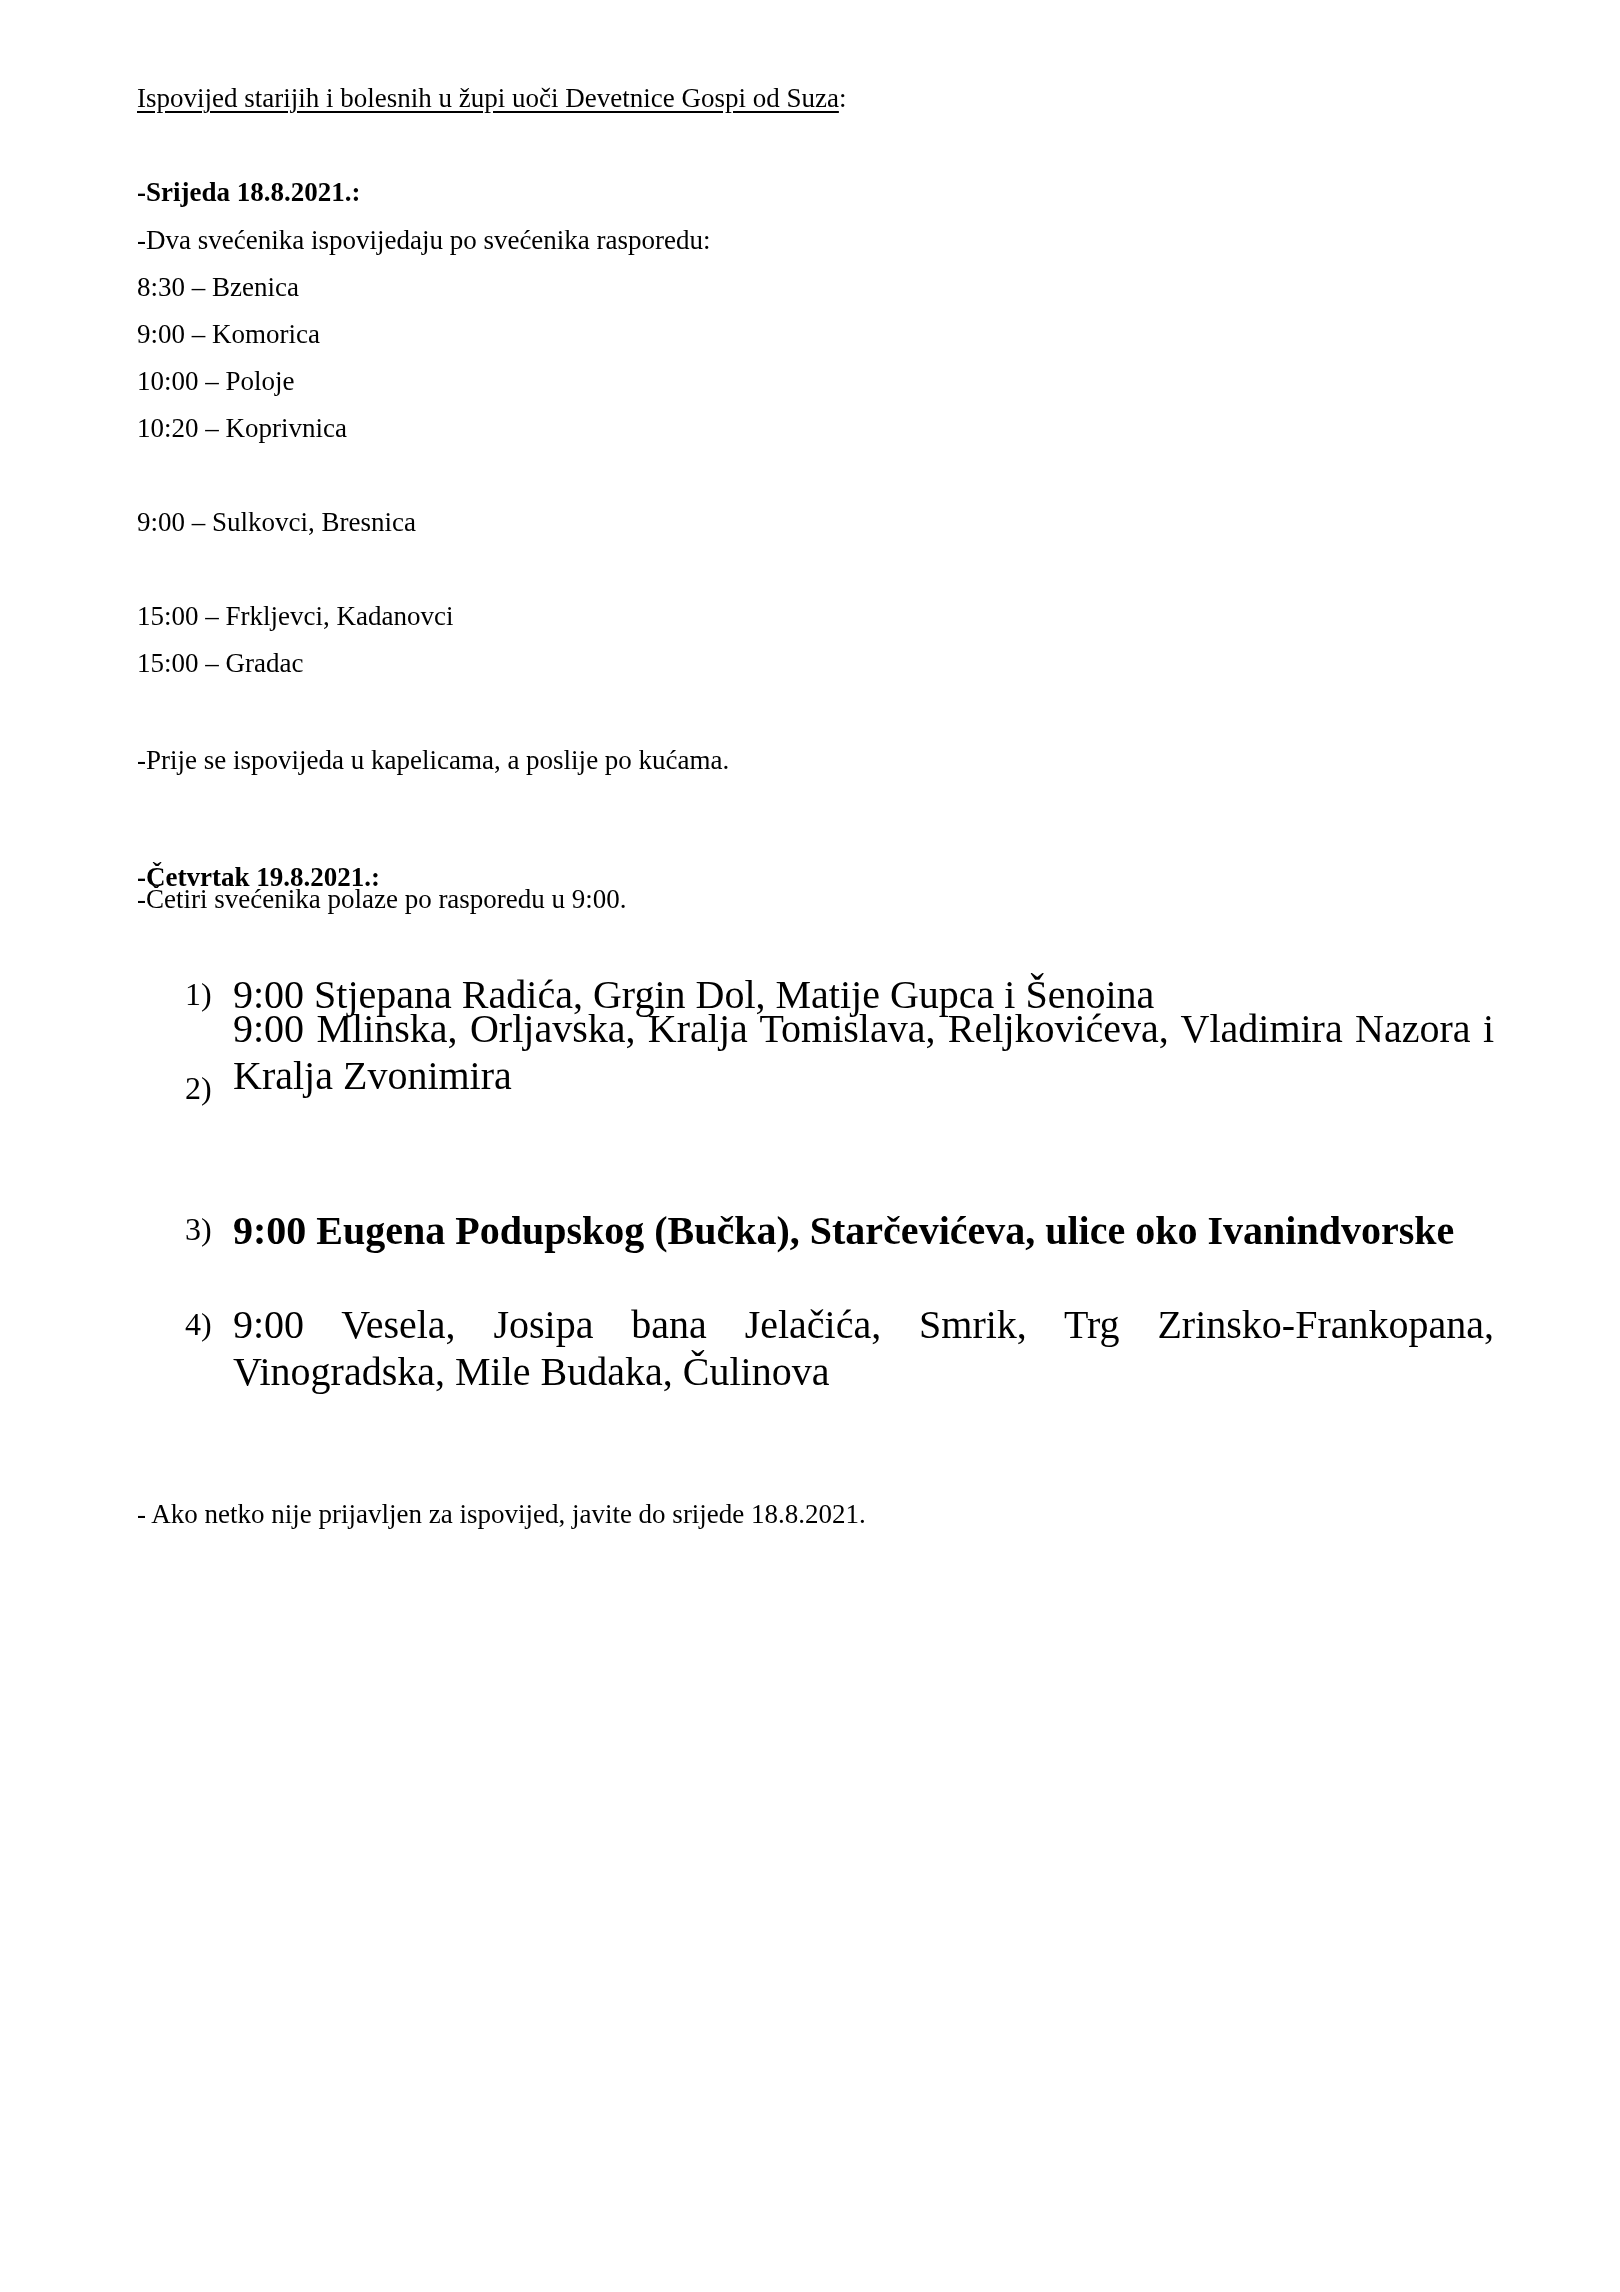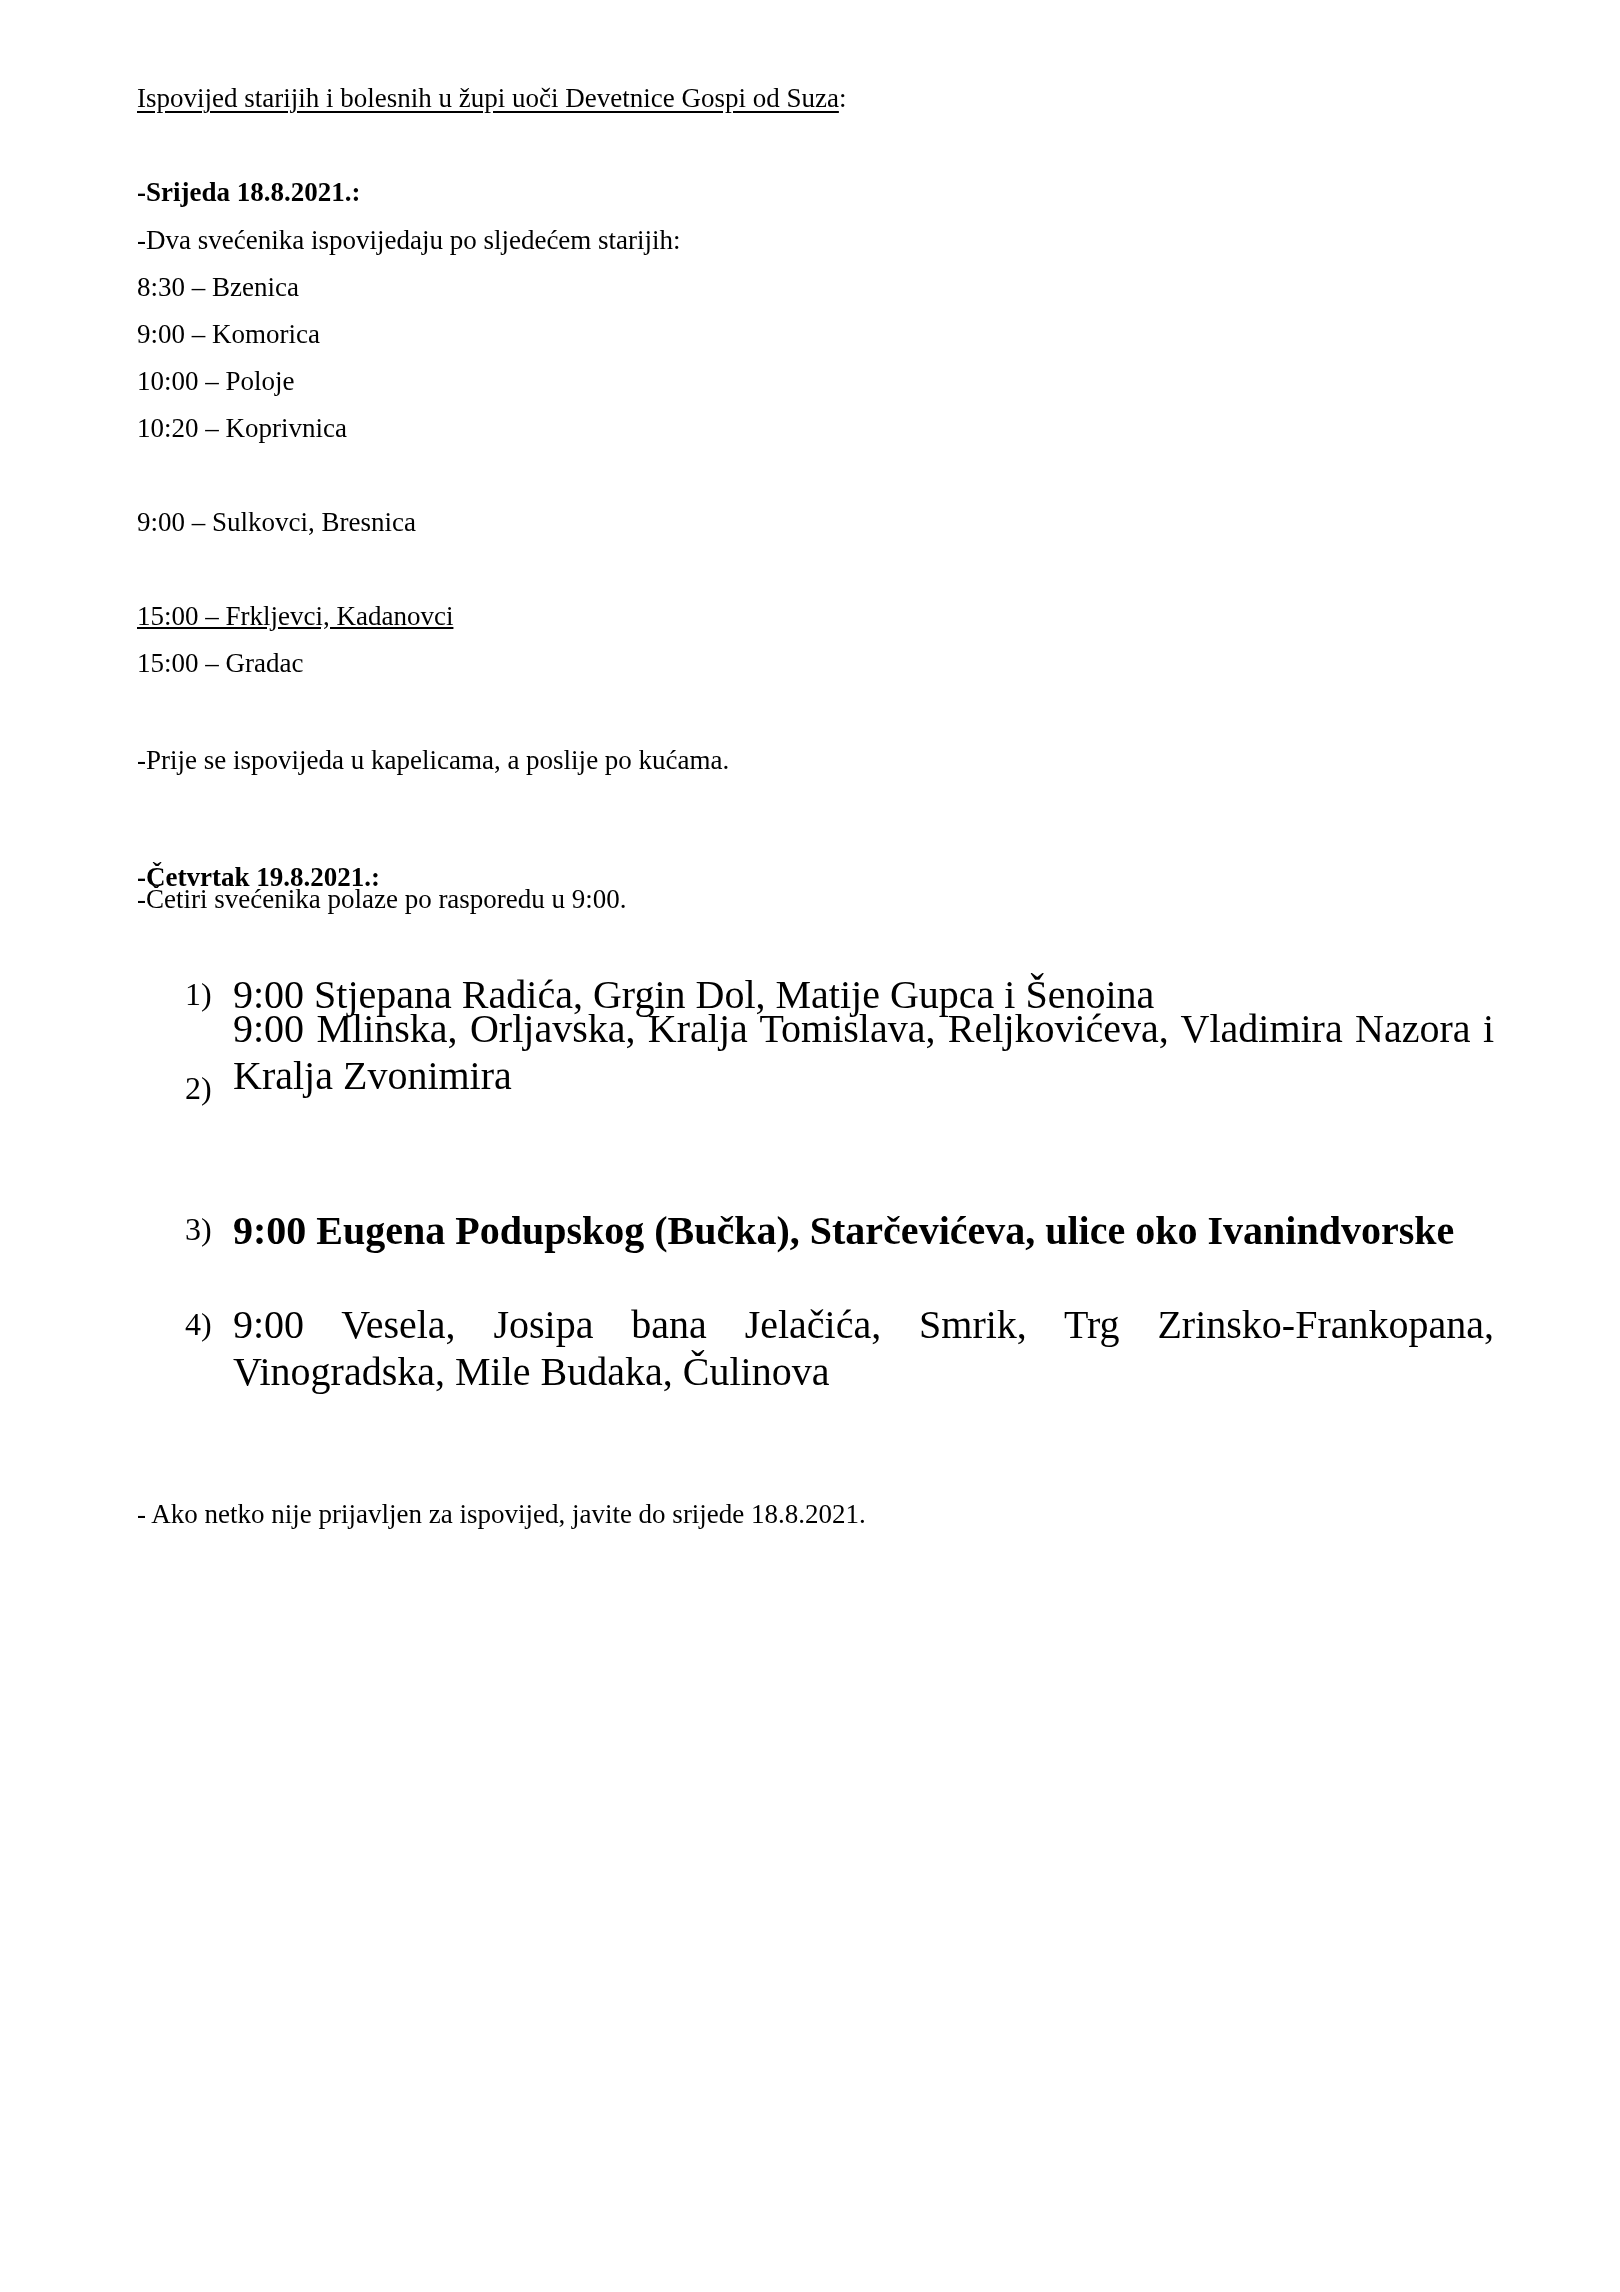--- a/index.html
+++ b/index.html
@@ -15,30 +15,30 @@
     .item-text.single { white-space: nowrap; }
   </style>
 </head>
 <body>
 
 <div class="line" style="top:79px;">
   <span class="title">Ispovijed starijih i bolesnih u župi uoči Devetnice Gospi od Suza</span><span class="title-colon">:</span>
 </div>
 
 <div class="line bold" style="top:173px;">-Srijeda 18.8.2021.:</div>
-<div class="line" style="top:221px;">-Dva svećenika ispovijedaju po sljedećem starijih:</div>
+<div class="line" style="top:221px;">-Dva svećenika ispovijedaju po svećenika rasporedu:</div>
 
 <div class="line" style="top:268px;">8:30 – Bzenica</div>
 <div class="line" style="top:315px;">9:00 – Komorica</div>
 <div class="line" style="top:362px;">10:00 – Poloje</div>
 <div class="line" style="top:409px;">10:20 – Koprivnica</div>
 
 <div class="line" style="top:503px;">9:00 – Sulkovci, Bresnica</div>
 
-<div class="line" style="top:597px;text-decoration:underline;">15:00 – Frkljevci, Kadanovci</div>
+<div class="line" style="top:597px;">15:00 – Frkljevci, Kadanovci</div>
 <div class="line" style="top:644px;">15:00 – Gradac</div>
 
 <div class="line" style="top:741px;">-Prije se ispovijeda u kapelicama, a poslije po kućama.</div>
 
 <div class="line bold" style="top:834px;margin-top:24px;">-Četvrtak 19.8.2021.:</div>
 <div class="line" style="top:880px;">-Četiri svećenika polaze po rasporedu u 9:00.</div>
 
 <div>
   <div>
     <span class="num" style="top:975px;">1)</span>

